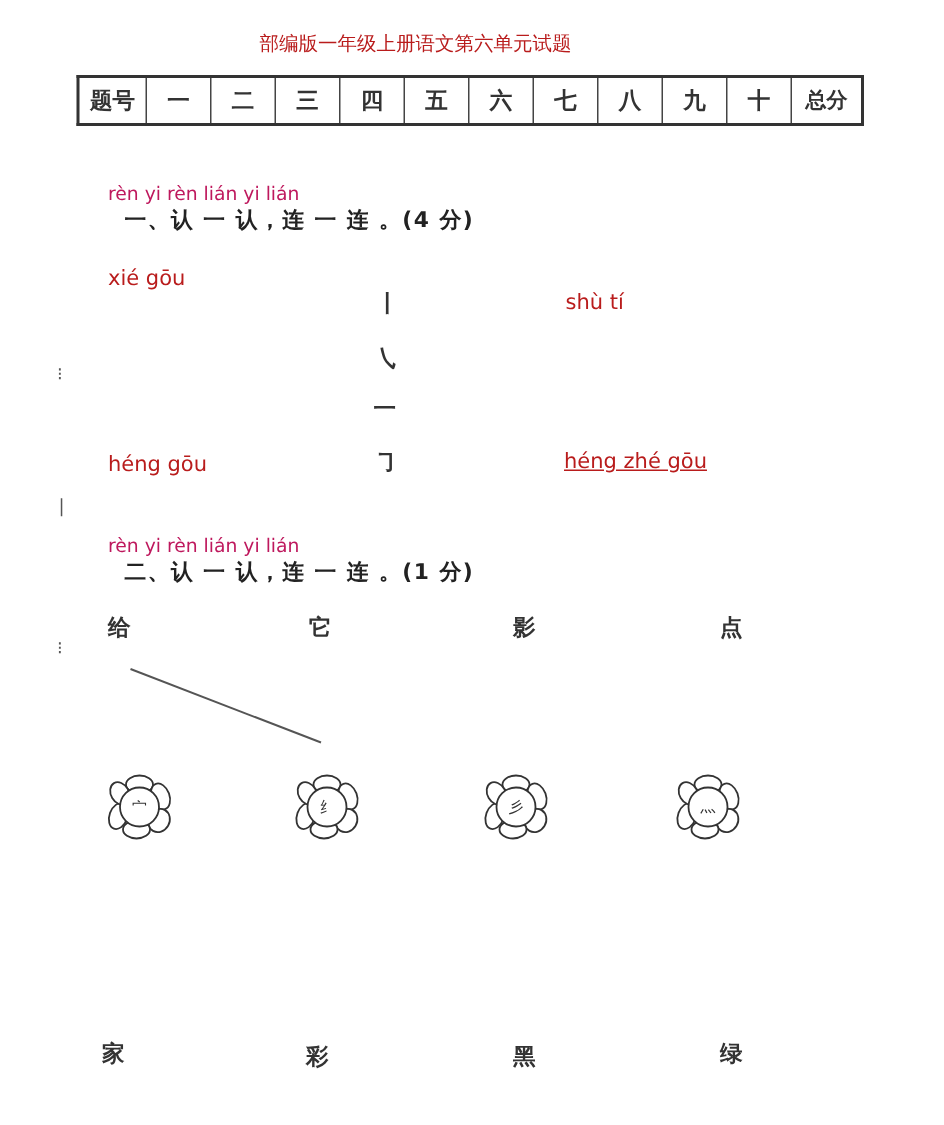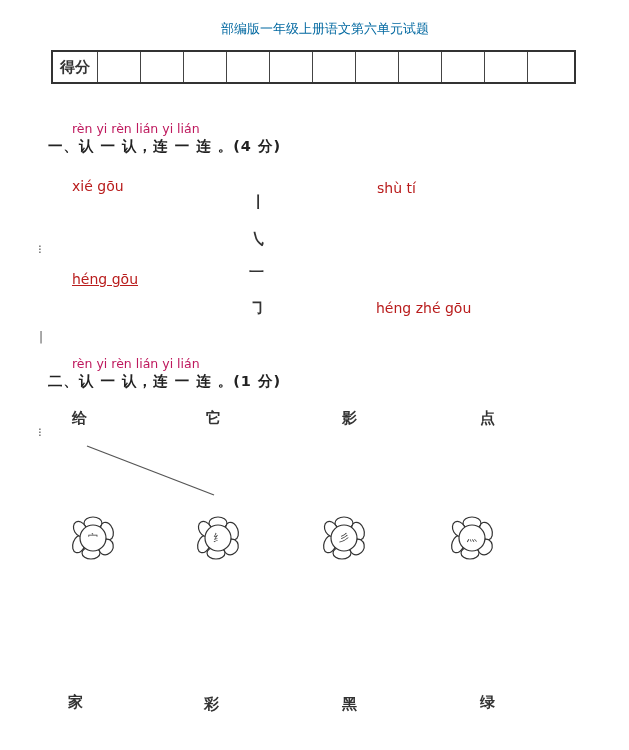--- a/index.html
+++ b/index.html
@@ -1,74 +1,74 @@
 <!DOCTYPE html>
 <html><head>
 <meta charset="utf-8">
 <style>
   html, body { margin:0; padding:0; background:#ffffff; }
   body { width:629px; height:750px; position:relative; overflow:hidden;
          font-family:"DejaVu Sans", sans-serif; color:#222; }
   .abs { position:absolute; }
   .title { left:0; width:554px; top:20px; text-align:center;
-           font-family:"DejaVu Serif", serif; font-size:13px; color:#0369a1;margin-left:48px; }
+           font-family:"DejaVu Serif", serif; font-size:13px; color:#b91c1c; }
   table.score { position:absolute; left:51px; top:50px; border-collapse:collapse;
                 border:2px solid #333; }
   table.score td { border:1.5px solid #444; width:42px; height:30px; text-align:center;
                    font-size:15px; font-weight:bold; color:#333; padding:0; }
   table.score td.hdr { width:44px; }
   table.score td.last { width:46px; font-size:14px; }
   .pinyin { font-size:12.5px; color:#be185d; }
-  .qhead { font-size:14.5px; font-weight:bold; color:#222; letter-spacing:1px; }
+  .qhead { font-size:14.5px; font-weight:bold; color:#222; letter-spacing:1px;margin-left:35px; }
   .py { font-size:14px; color:#b91c1c; }
   .stroke { font-size:15px; color:#333; font-weight:bold; }
   .char { font-size:15px; font-weight:bold; color:#333; }
   .margin-mark { font-size:12px; color:#555; }
   .flower { width:44px; height:44px; }
   .flower-label { position:absolute; left:0; top:0; width:44px; height:44px;
                   display:flex; align-items:center; justify-content:center;
                   font-size:10px; color:#333; }
 </style>
 </head>
 <body>
 
 <div class="abs title">部编版一年级上册语文第六单元试题</div>
 
 <table class="score">
   <tbody>
-  <tr>
-    <td class="hdr">得分</td>
-    <td></td>
-    <td></td>
-    <td></td>
-    <td></td>
-    <td></td>
-    <td></td>
-    <td></td>
-    <td></td>
-    <td></td>
-    <td></td>
-    <td class="last"></td>
+      <tr>
+    <td class="hdr">题号</td>
+    <td>一</td>
+    <td>二</td>
+    <td>三</td>
+    <td>四</td>
+    <td>五</td>
+    <td>六</td>
+    <td>七</td>
+    <td>八</td>
+    <td>九</td>
+    <td>十</td>
+    <td class="last">总分</td>
   </tr>
 </tbody>
   </table>
 
 <div class="abs pinyin" style="left:72px; top:121px;">rèn yi rèn  lián yi lián</div>
 <div class="abs qhead" style="left:48px; top:137px;">一、认 一 认，连 一 连 。(4 分)</div>
 
 <div class="abs py" style="left:72px; top:178px;">xié gōu</div>
-<div class="abs py" style="left:72px; top:271px;text-decoration:underline;">héng gōu</div>
+<div class="abs py" style="left:72px; top:302px;">héng gōu</div>
 
 <div class="abs stroke" style="left:251px; top:193px;">丨</div>
 <div class="abs stroke" style="left:251px; top:230px;">㇂</div>
 <div class="abs stroke" style="left:249px; top:263px;">一</div>
 <div class="abs stroke" style="left:250px; top:299px;">㇆</div>
 
-<div class="abs py" style="left:377px; top:180px;">shù tí</div>
-<div class="abs py" style="left:376px; top:300px;">héng zhé gōu</div>
+<div class="abs py" style="left:377px; top:194px;">shù tí</div>
+<div class="abs py" style="left:376px; top:300px;text-decoration:underline;">héng zhé gōu</div>
 
 <div class="abs margin-mark" style="left:38px; top:242px;">⁝</div>
 <div class="abs margin-mark" style="left:39px; top:330px;">|</div>
 <div class="abs margin-mark" style="left:38px; top:425px;">⁝</div>
 
 <div class="abs pinyin" style="left:72px; top:356px;">rèn yi rèn  lián yi lián</div>
 <div class="abs qhead" style="left:48px; top:372px;">二、认 一 认，连 一 连 。(1 分)</div>
 
 <div class="abs char" style="left:72px; top:409px;">给</div>
 <div class="abs char" style="left:206px; top:409px;">它</div>

